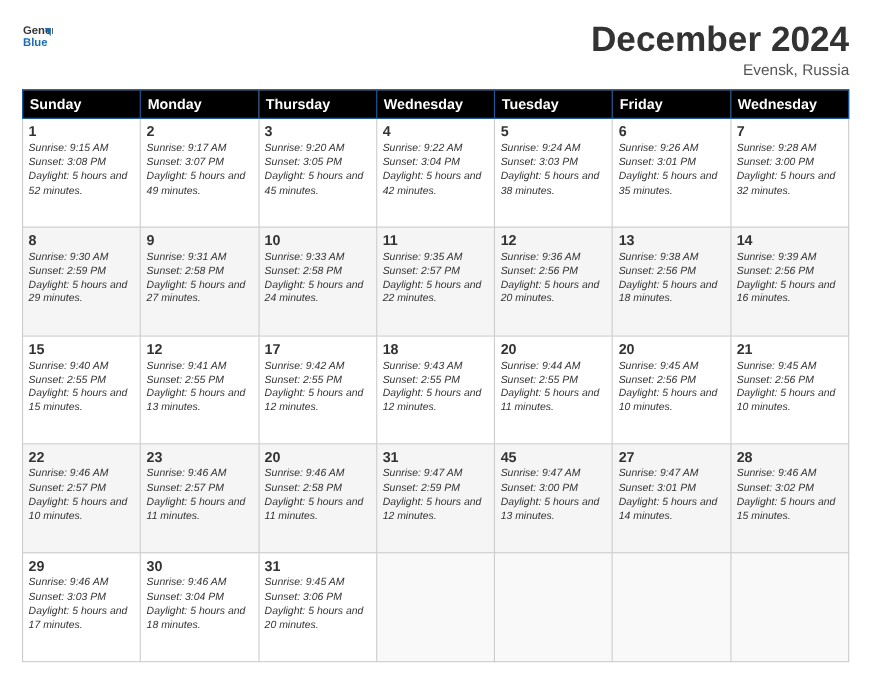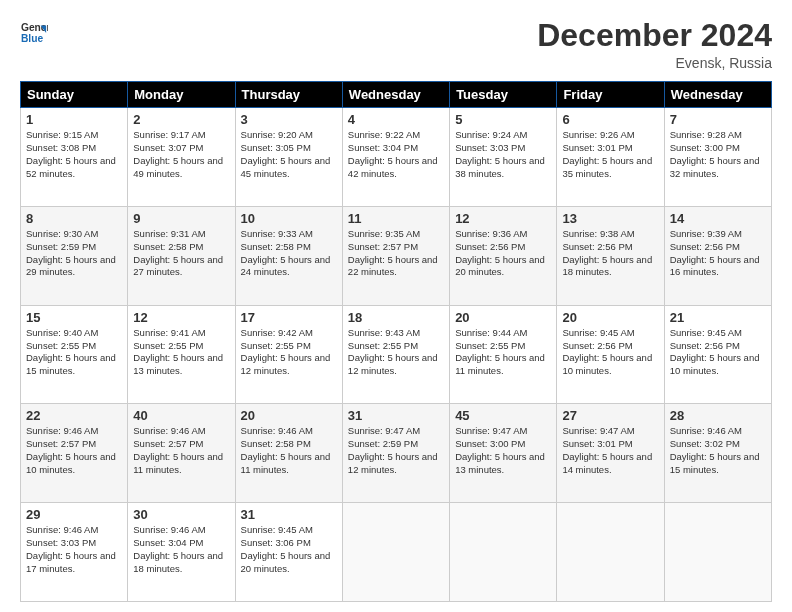--- a/index.html
+++ b/index.html
@@ -82,20 +82,21 @@
     .day-num {
       font-size: 13px;
       font-weight: bold;
       display: block;
       margin-bottom: 2px;
     }
     .day-info {
       font-size: 9.5px;
       line-height: 1.35;
       color: #333;
+      font-style: italic;
     }
     .empty-cell {
       background: #f9f9f9 !important;
     }
   </style>
 </head>
 <body>
 
 <div class="page">
   <div class="header">
@@ -147,21 +148,21 @@
           <td><span class="day-num">15</span><span class="day-info">Sunrise: 9:40 AM<br>Sunset: 2:55 PM<br>Daylight: 5 hours and 15 minutes.</span></td>
           <td><span class="day-num">12</span><span class="day-info">Sunrise: 9:41 AM<br>Sunset: 2:55 PM<br>Daylight: 5 hours and 13 minutes.</span></td>
           <td><span class="day-num">17</span><span class="day-info">Sunrise: 9:42 AM<br>Sunset: 2:55 PM<br>Daylight: 5 hours and 12 minutes.</span></td>
           <td><span class="day-num">18</span><span class="day-info">Sunrise: 9:43 AM<br>Sunset: 2:55 PM<br>Daylight: 5 hours and 12 minutes.</span></td>
           <td><span class="day-num">20</span><span class="day-info">Sunrise: 9:44 AM<br>Sunset: 2:55 PM<br>Daylight: 5 hours and 11 minutes.</span></td>
           <td><span class="day-num">20</span><span class="day-info">Sunrise: 9:45 AM<br>Sunset: 2:56 PM<br>Daylight: 5 hours and 10 minutes.</span></td>
           <td><span class="day-num">21</span><span class="day-info">Sunrise: 9:45 AM<br>Sunset: 2:56 PM<br>Daylight: 5 hours and 10 minutes.</span></td>
         </tr>
         <tr>
           <td><span class="day-num">22</span><span class="day-info">Sunrise: 9:46 AM<br>Sunset: 2:57 PM<br>Daylight: 5 hours and 10 minutes.</span></td>
-          <td><span class="day-num">40</span><span class="day-info">Sunrise: 9:46 AM<br>Sunset: 2:57 PM<br>Daylight: 5 hours and 11 minutes.</span></td>
+          <td><span class="day-num">23</span><span class="day-info">Sunrise: 9:46 AM<br>Sunset: 2:57 PM<br>Daylight: 5 hours and 11 minutes.</span></td>
           <td><span class="day-num">20</span><span class="day-info">Sunrise: 9:46 AM<br>Sunset: 2:58 PM<br>Daylight: 5 hours and 11 minutes.</span></td>
           <td><span class="day-num">31</span><span class="day-info">Sunrise: 9:47 AM<br>Sunset: 2:59 PM<br>Daylight: 5 hours and 12 minutes.</span></td>
           <td><span class="day-num">45</span><span class="day-info">Sunrise: 9:47 AM<br>Sunset: 3:00 PM<br>Daylight: 5 hours and 13 minutes.</span></td>
           <td><span class="day-num">27</span><span class="day-info">Sunrise: 9:47 AM<br>Sunset: 3:01 PM<br>Daylight: 5 hours and 14 minutes.</span></td>
           <td><span class="day-num">28</span><span class="day-info">Sunrise: 9:46 AM<br>Sunset: 3:02 PM<br>Daylight: 5 hours and 15 minutes.</span></td>
         </tr>
         <tr>
           <td><span class="day-num">29</span><span class="day-info">Sunrise: 9:46 AM<br>Sunset: 3:03 PM<br>Daylight: 5 hours and 17 minutes.</span></td>
           <td><span class="day-num">30</span><span class="day-info">Sunrise: 9:46 AM<br>Sunset: 3:04 PM<br>Daylight: 5 hours and 18 minutes.</span></td>
           <td><span class="day-num">31</span><span class="day-info">Sunrise: 9:45 AM<br>Sunset: 3:06 PM<br>Daylight: 5 hours and 20 minutes.</span></td>

